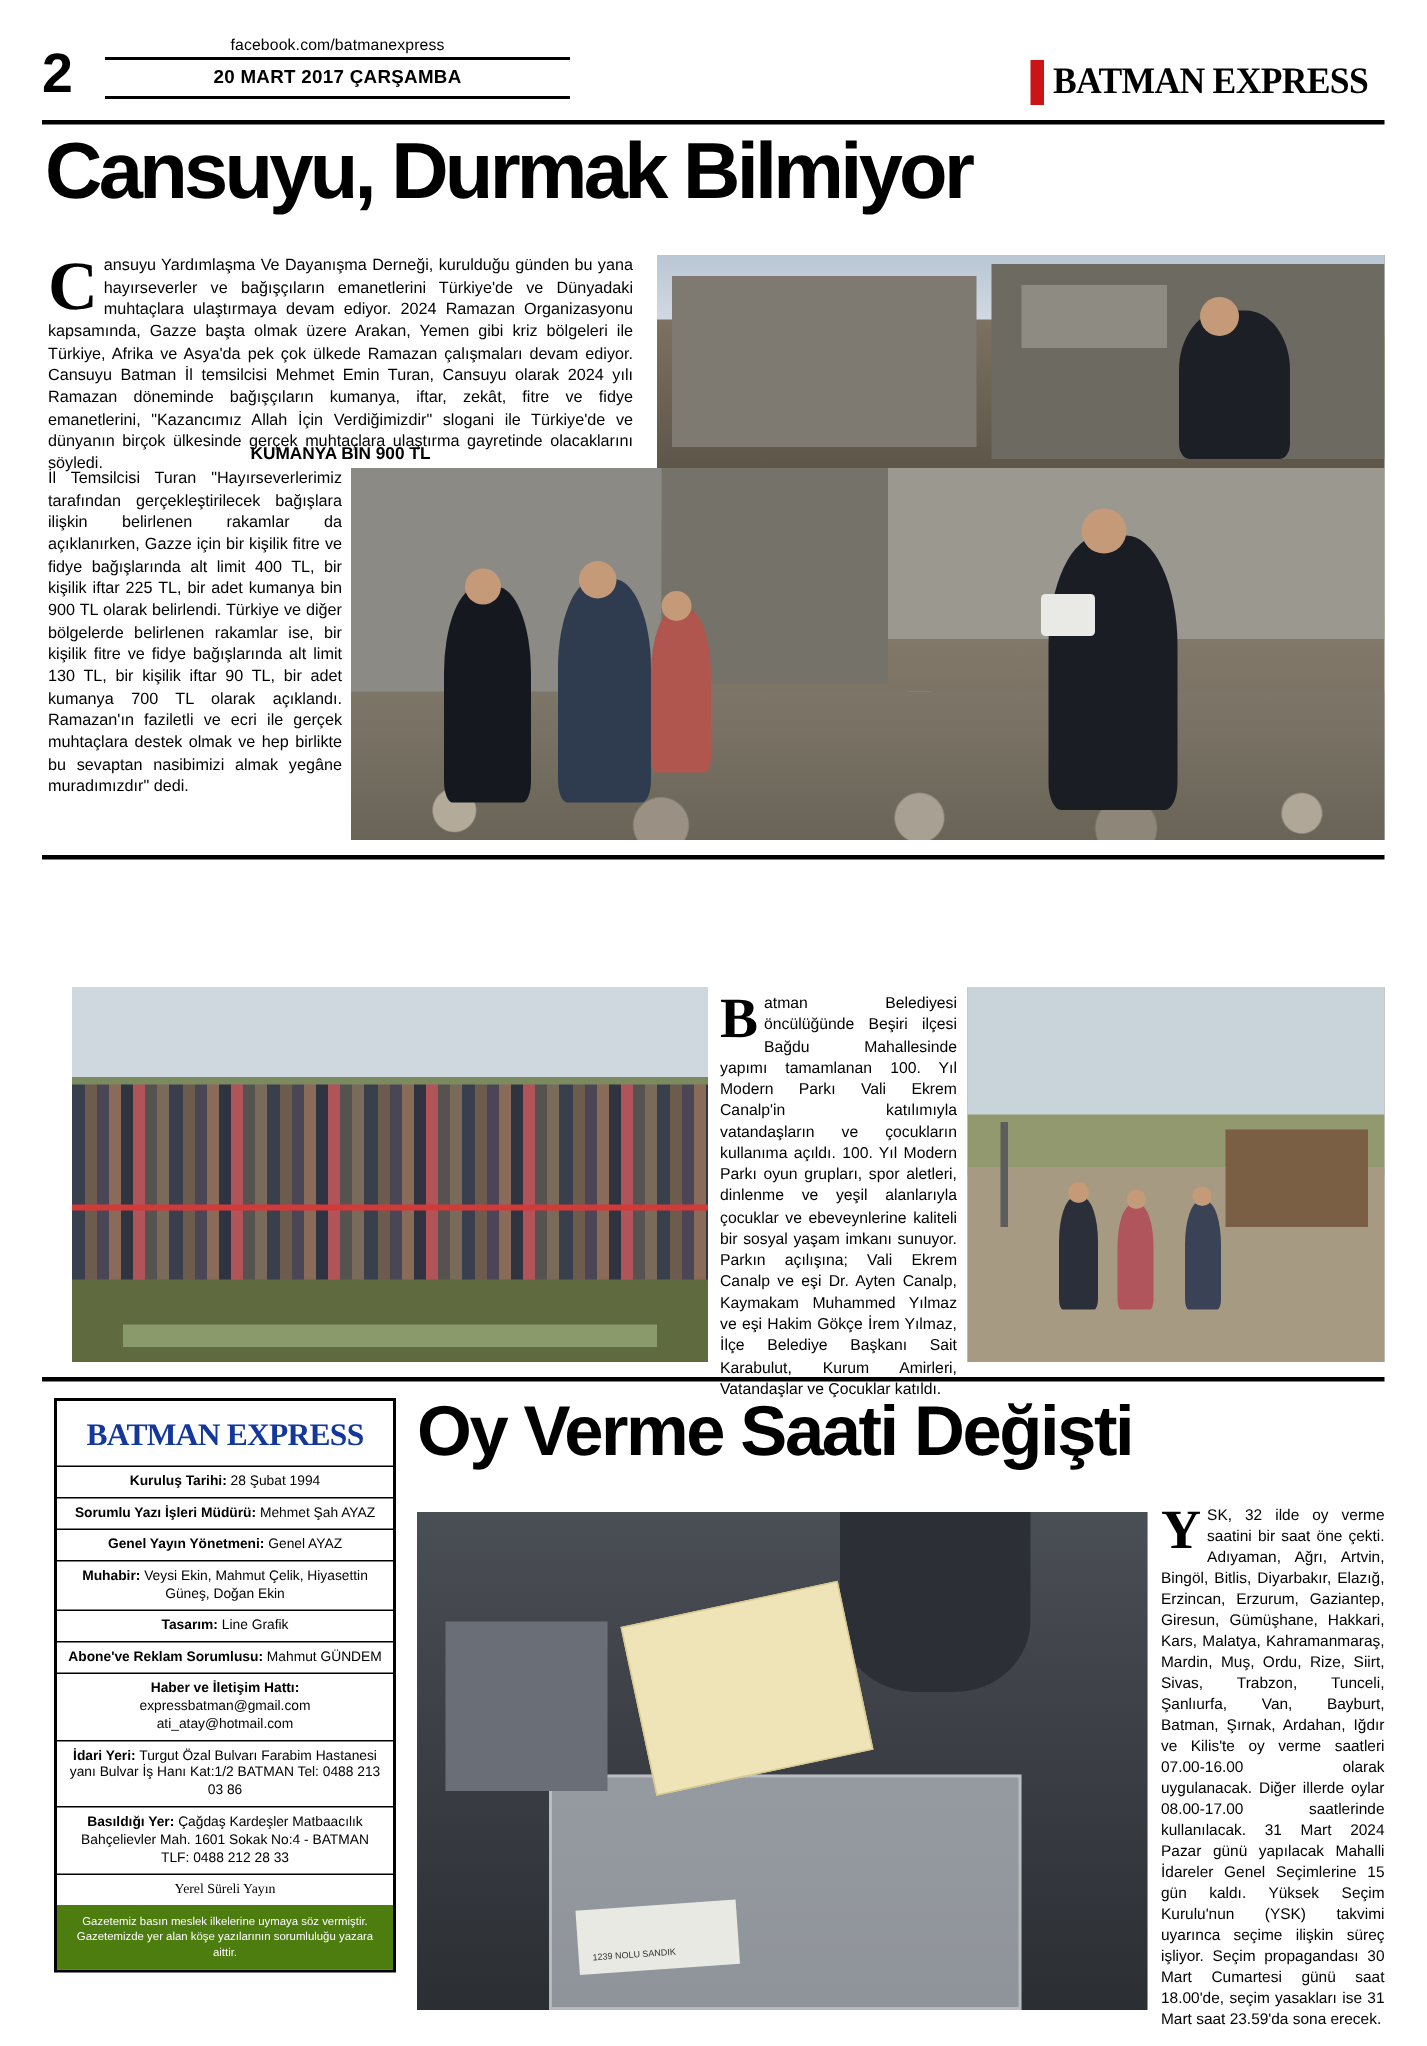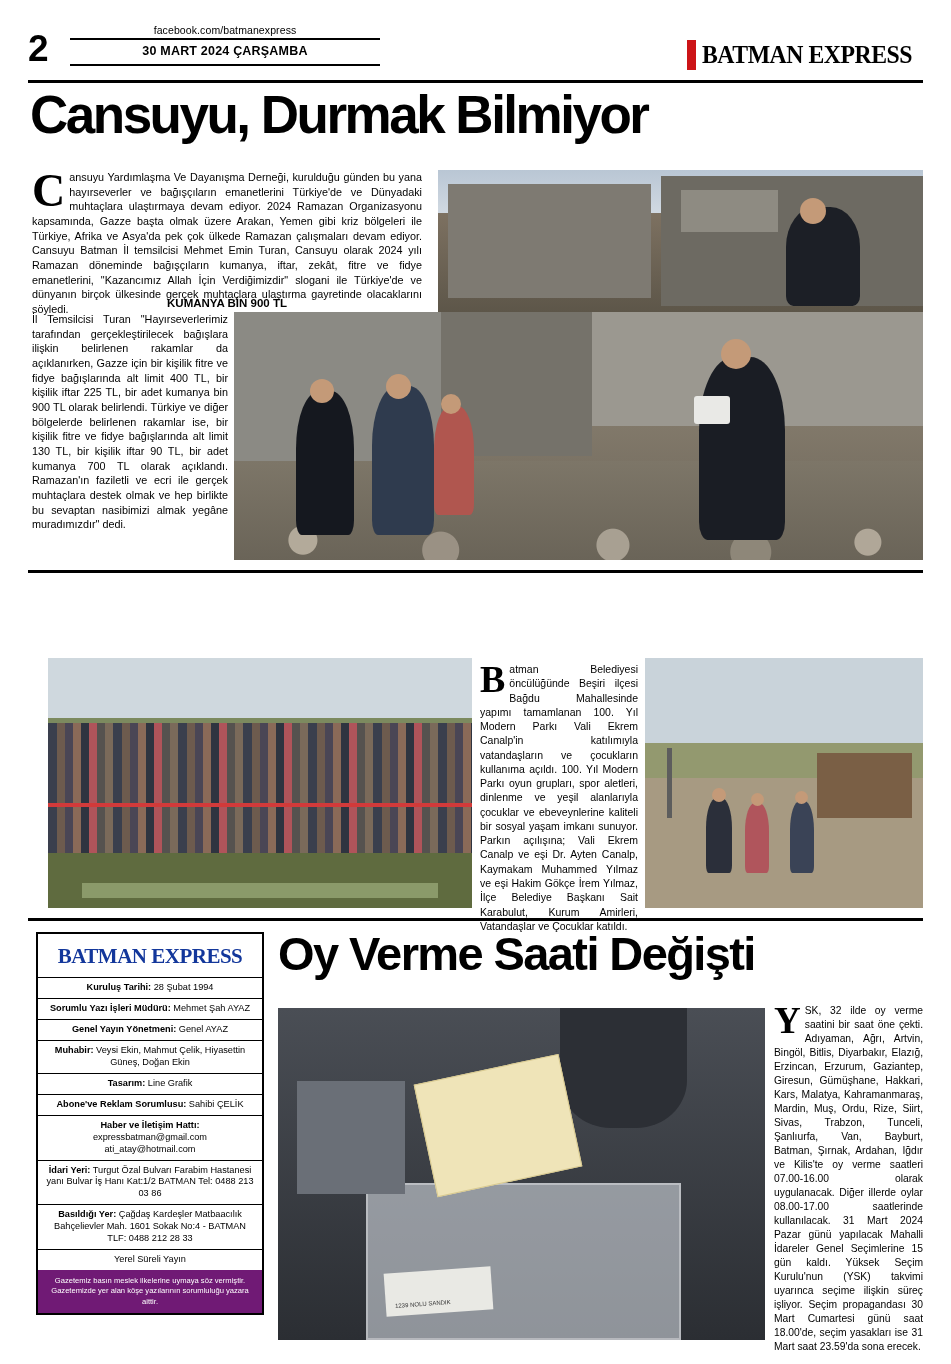--- a/index.html
+++ b/index.html
@@ -258,24 +258,24 @@
     color: #13379b;
     letter-spacing: -0.5px;
     white-space: nowrap;
   }
   .kunye-row {
     border-bottom: 1px solid #000;
     padding: 4px 6px;
     text-align: center;
     line-height: 1.3;
   }
-  .kunye-row:last-child { border-bottom: none; }
+  .kunye-row:last-child { border-bottom: none; font-family: Liberation Serif, serif; }
   .kunye-row b { font-weight: bold; }
   .kunye-note {
-    background: #701a75;
+    background: #4d7c0f;
     color: #fff;
     font-size: 7.6px;
     padding: 6px 8px;
     text-align: center;
     line-height: 1.35;
   }
 
   
   .headline3 {
     position: absolute;
@@ -333,21 +333,21 @@
   .playfield { position:absolute; left:0; bottom:0; right:0; height:36%; background:#b8a88f; }
 </style>
 </head>
 <body>
 
 <div class="page">
 
   <div class="masthead">
     <div class="page-number">2</div>
     <div class="fb-line">facebook.com/batmanexpress</div>
-    <div class="date-line">30 MART 2024  ÇARŞAMBA</div>
+    <div class="date-line">20 MART 2017  ÇARŞAMBA</div>
     <div class="nameplate">
       <div class="redbar"></div>
       <div class="np-text">BATMAN EXPRESS</div>
     </div>
   </div>
   <div class="rule-top"></div>
 
   <div class="headline1">Cansuyu, Durmak Bilmiyor</div>
 
   <div class="story1-lead">
@@ -419,21 +419,21 @@
   <div class="kunye">
     <div class="kunye-logo">
       <span class="kl-text">BATMAN EXPRESS</span>
     </div>
     <div id="kunye-rows">
         <div class="kunye-row"><b>Kuruluş Tarihi:</b><span style="white-space: pre-line;"> 28 Şubat 1994</span></div>
         <div class="kunye-row"><b>Sorumlu Yazı İşleri Müdürü:</b><span style="white-space: pre-line;"> Mehmet Şah AYAZ</span></div>
         <div class="kunye-row"><b>Genel Yayın Yönetmeni:</b><span style="white-space: pre-line;"> Genel AYAZ</span></div>
         <div class="kunye-row"><b>Muhabir:</b><span style="white-space: pre-line;"> Veysi Ekin, Mahmut Çelik, Hiyasettin Güneş, Doğan Ekin</span></div>
         <div class="kunye-row"><b>Tasarım:</b><span style="white-space: pre-line;"> Line Grafik</span></div>
-        <div class="kunye-row"><b>Abone've Reklam Sorumlusu:</b><span style="white-space: pre-line;"> Sahibi ÇELİK</span></div>
+        <div class="kunye-row"><b>Abone've Reklam Sorumlusu:</b><span style="white-space: pre-line;"> Mahmut GÜNDEM</span></div>
         <div class="kunye-row"><b>Haber ve İletişim Hattı:</b><br><span style="white-space: pre-line;">expressbatman@gmail.com
 ati_atay@hotmail.com</span></div>
         <div class="kunye-row"><b>İdari Yeri:</b><span style="white-space: pre-line;"> Turgut Özal Bulvarı Farabim Hastanesi yanı Bulvar İş Hanı Kat:1/2 BATMAN Tel: 0488 213 03 86</span></div>
         <div class="kunye-row"><b>Basıldığı Yer:</b><span style="white-space: pre-line;"> Çağdaş Kardeşler Matbaacılık Bahçelievler Mah. 1601 Sokak No:4 - BATMAN TLF: 0488 212 28 33</span></div>
         <div class="kunye-row"><span style="white-space: pre-line;">Yerel Süreli Yayın</span></div>
       </div>
     <div class="kunye-note">Gazetemiz basın meslek ilkelerine uymaya söz vermiştir.
 Gazetemizde yer alan köşe yazılarının sorumluluğu yazara aittir.</div>
   </div>
 

